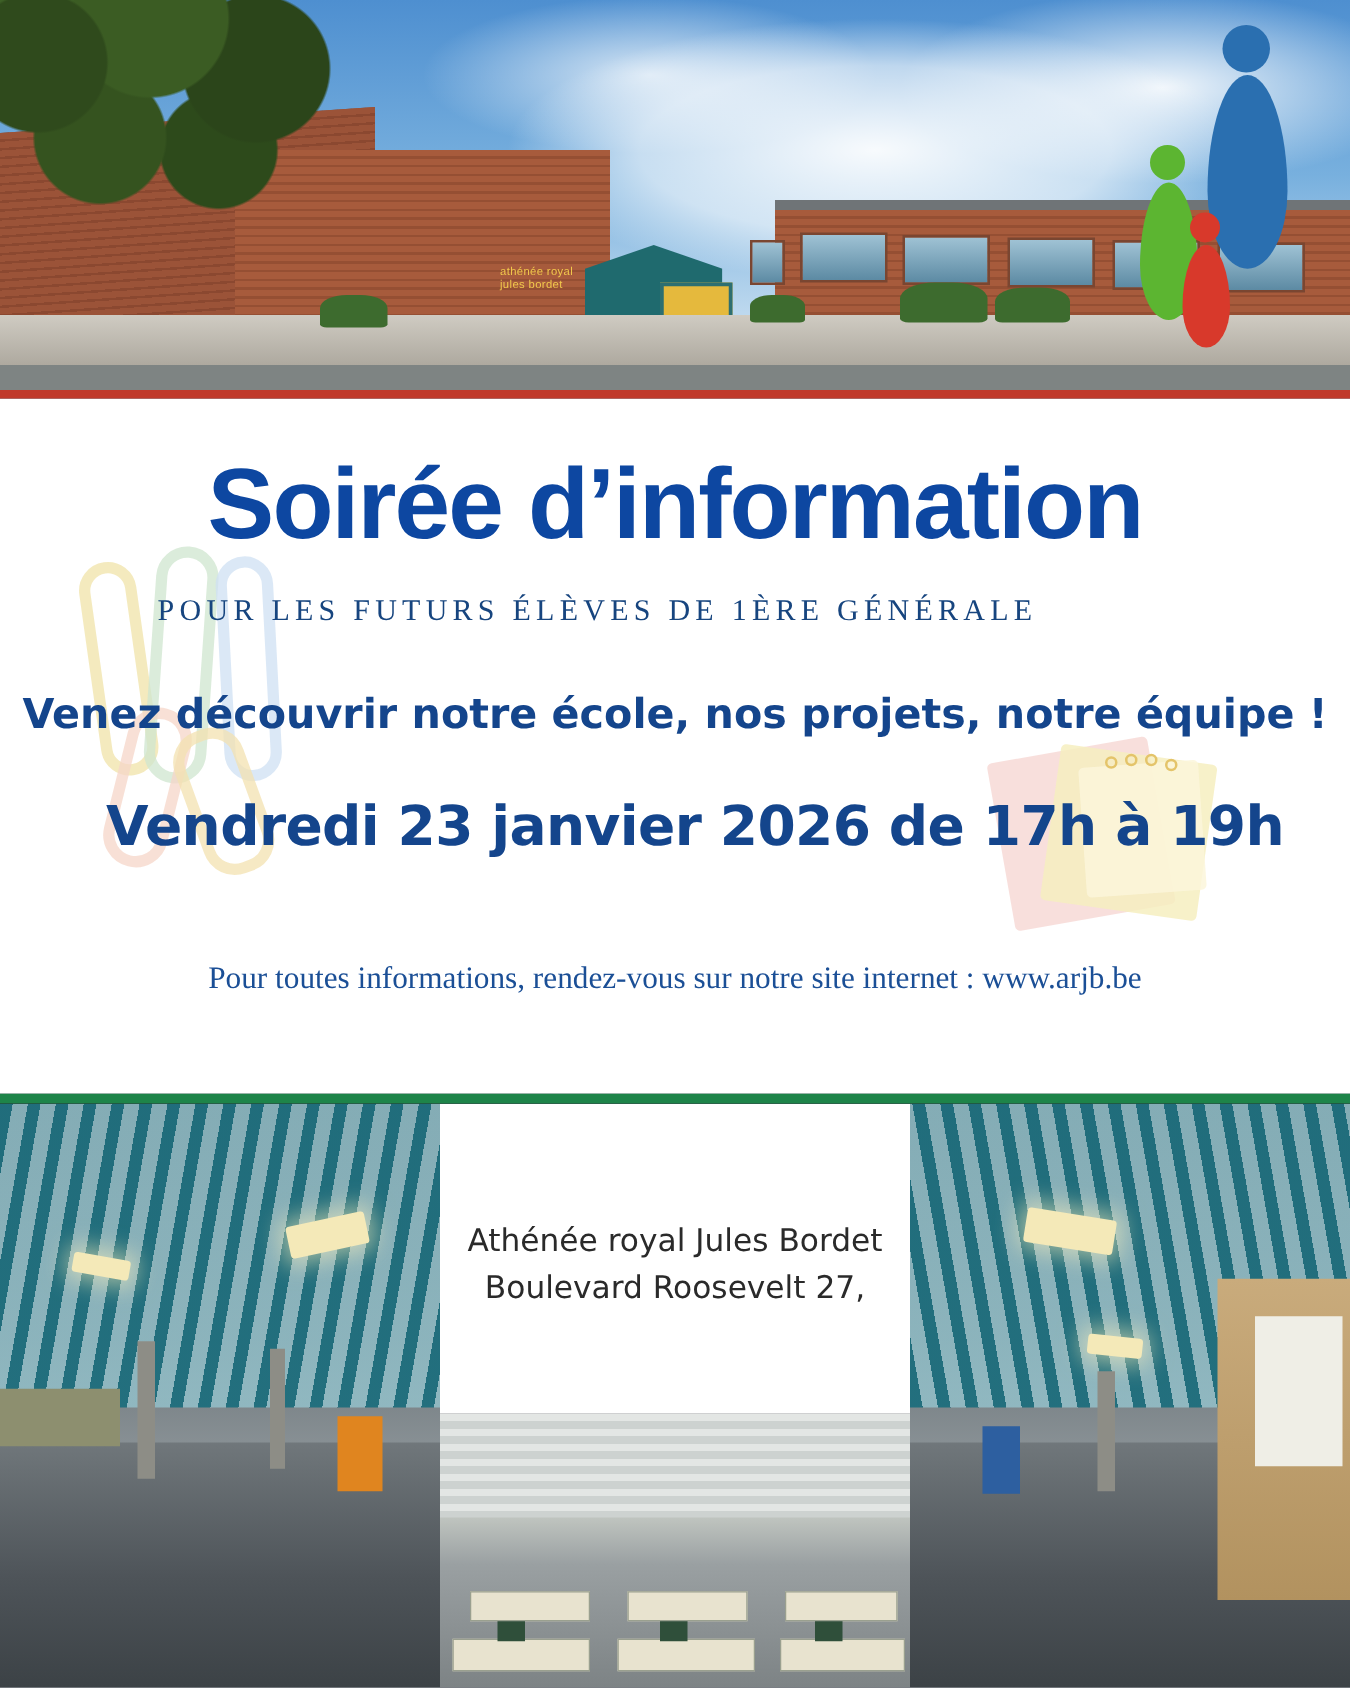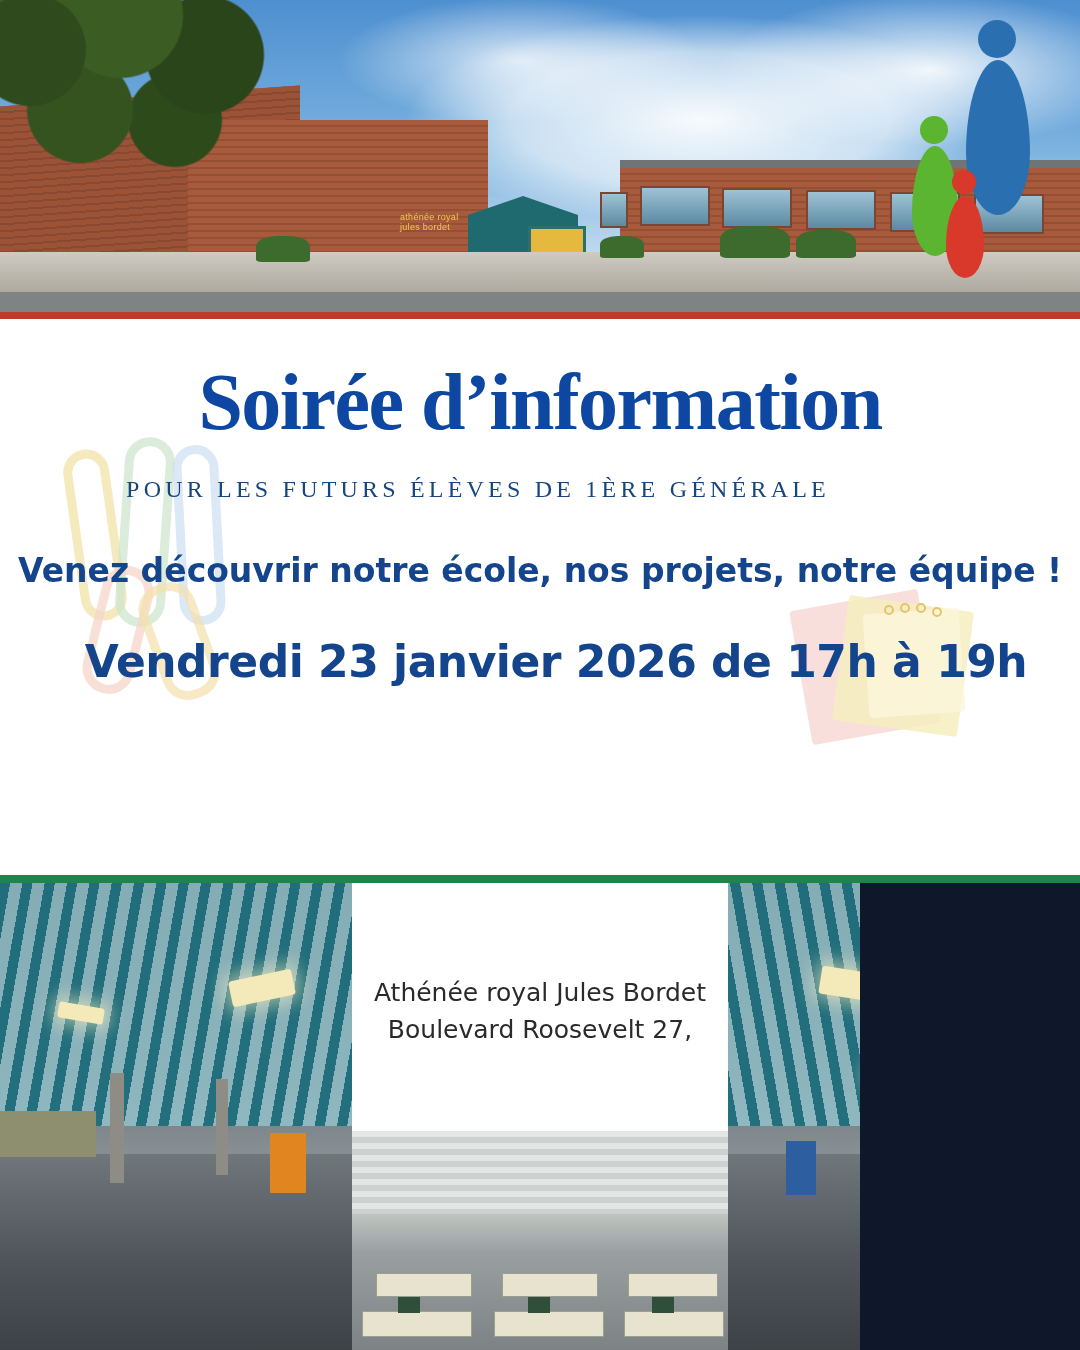--- a/index.html
+++ b/index.html
@@ -154,21 +154,21 @@
   .spiral {
     position: absolute;
     width: 10px; height: 10px;
     border: 2px solid #e4c46a;
     border-radius: 50%;
   }
 
   .title {
     position: absolute; top: 38px; left: 0; width: 1080px;
     text-align: center;
-    font-family: Liberation Serif, serif;
+    font-family: Liberation Sans, sans-serif;
     font-weight: bold;
     font-size: 80px;
     letter-spacing: -1.5px;
     color: #0d47a1;
     z-index: 5;
   }
   .subtitle {
     position: absolute; top: 157px; left: 0; width: 956px;
     text-align: center;
     font-family: "Liberation Serif", serif;
@@ -208,21 +208,21 @@
   
   .divider-green {
     position: absolute; top: 875px; left: 0;
     width: 1080px; height: 8px;
     background: #1e8449;
   }
 
   
   .bottom {
     position: absolute; top: 883px; left: 0;
-    width: 860px; height: 467px;
+    width: 1080px; height: 467px;
     overflow: hidden;
     background: #2b2f33;
   }
   .photo {
     position: absolute;
     overflow: hidden;
   }
   .hall-left  { left: 0;    top: 0; width: 352px; height: 467px; }
   .hall-right { left: 728px;top: 0; width: 352px; height: 467px; }
   .classroom  { left: 352px;top: 248px; width: 376px; height: 219px; }
@@ -353,20 +353,21 @@
     <div class="notebook" style="left:866px;top:292px;width:96px;height:104px;background:#fbf6da;transform:rotate(-4deg);"></div>
     <div class="spiral" style="left:884px;top:286px;"></div>
     <div class="spiral" style="left:900px;top:284px;"></div>
     <div class="spiral" style="left:916px;top:284px;"></div>
     <div class="spiral" style="left:932px;top:288px;"></div>
 
     <div class="title">Soirée d’information</div>
     <div class="subtitle">POUR LES FUTURS ÉLÈVES DE 1ÈRE GÉNÉRALE</div>
     <div class="tagline">Venez découvrir notre école, nos projets, notre équipe !</div>
     <div class="date">Vendredi 23 janvier 2026 de 17h à 19h</div>
+    <div class="website">Pour toutes informations, rendez-vous sur notre site internet : www.arjb.be</div>
   </div>
 
   <div class="divider-green"></div>
 
   <div class="bottom">
 
     <div class="photo hall-left">
       <div class="corridor-bg"></div>
       <div class="ceil"></div>
       <div class="floor"></div>

